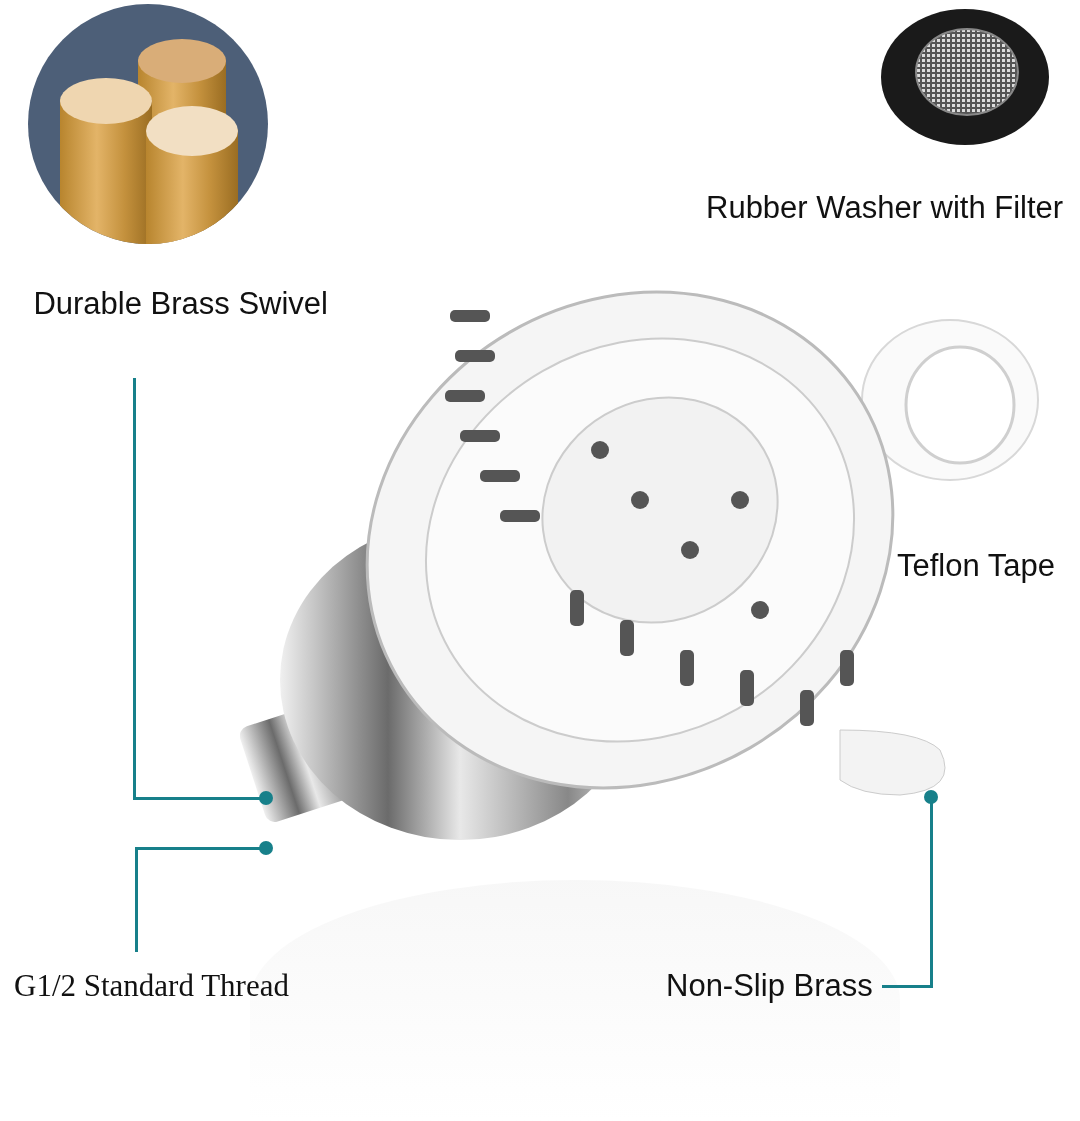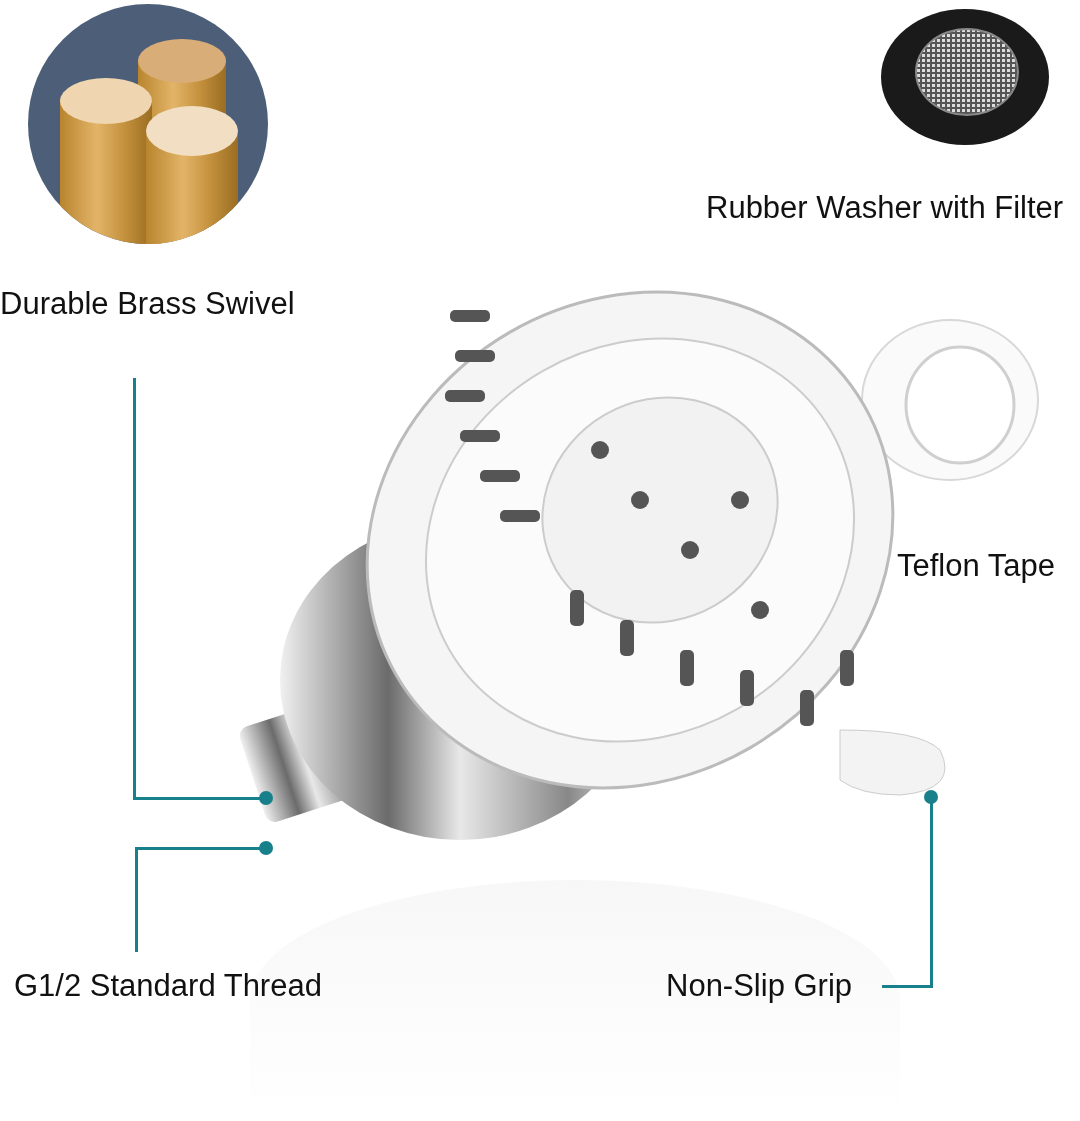--- a/index.html
+++ b/index.html
@@ -46,21 +46,21 @@
 <div class="label" style="left:682px;top:190px;margin-left:24px;">Rubber Washer with Filter</div>
 
 <div class="abs" style="left:855px;top:305px;width:190px;height:190px;">
   <svg width="190" height="190" viewBox="0 0 190 190">
     <ellipse cx="95" cy="95" rx="88" ry="80" fill="#fafafa" stroke="#d8d8d8" stroke-width="2"></ellipse>
     <ellipse cx="105" cy="100" rx="54" ry="58" fill="#fff" stroke="#cfcfcf" stroke-width="3"></ellipse>
   </svg>
 </div>
 <div class="label" style="left:897px;top:548px;text-align:right;">Teflon Tape</div>
 
-<div class="label" style="left:0;top:282px;width:328px;text-align:left;line-height:1.4;">
+<div class="label" style="left:0;top:282px;width:328px;text-align:right;line-height:1.4;">
   <div>Durable Brass Swivel</div>
 </div>
 
 <div class="abs" style="left:240px;top:250px;width:760px;height:620px;">
   <svg width="760" height="620" viewBox="0 0 760 620">
     <defs>
       <linearGradient id="chrome" x1="0" x2="1">
         <stop offset="0" stop-color="#f0f0f0"></stop>
           <stop offset="0.3" stop-color="#6b6b6b"></stop>
           <stop offset="0.5" stop-color="#e8e8e8"></stop>
@@ -103,14 +103,14 @@
 <div class="dot" style="left:259px;top:791px;"></div>
 
 <div class="teal-line" style="left:135px;top:847px;width:132px;height:3px;"></div>
 <div class="teal-line" style="left:135px;top:847px;width:3px;height:105px;"></div>
 <div class="dot" style="left:259px;top:841px;"></div>
 
 <div class="teal-line" style="left:930px;top:797px;width:3px;height:190px;"></div>
 <div class="teal-line" style="left:882px;top:985px;width:51px;height:3px;"></div>
 <div class="dot" style="left:924px;top:790px;"></div>
 
-<div class="label" style="left:14px;top:968px;">G1/2 Standard Thread</div>
-<div class="label" style="left:666px;top:968px;">Non-Slip Grip</div>
+<div class="label" style="left:14px;top:968px;font-family:Liberation Serif, serif;">G1/2 Standard Thread</div>
+<div class="label" style="left:666px;top:968px;">Non-Slip Brass</div>
 
 </body></html>

